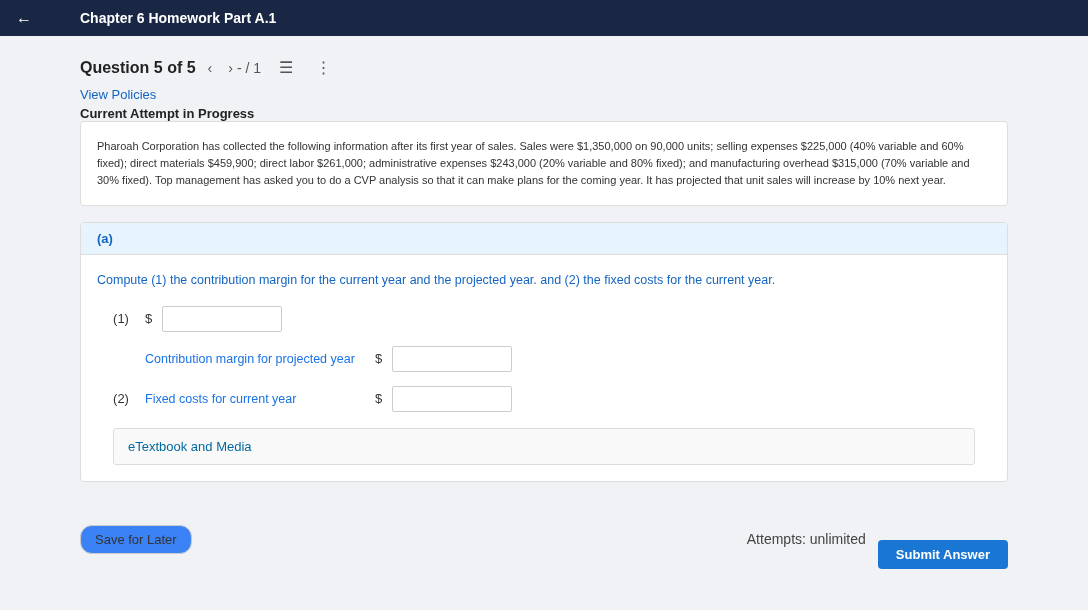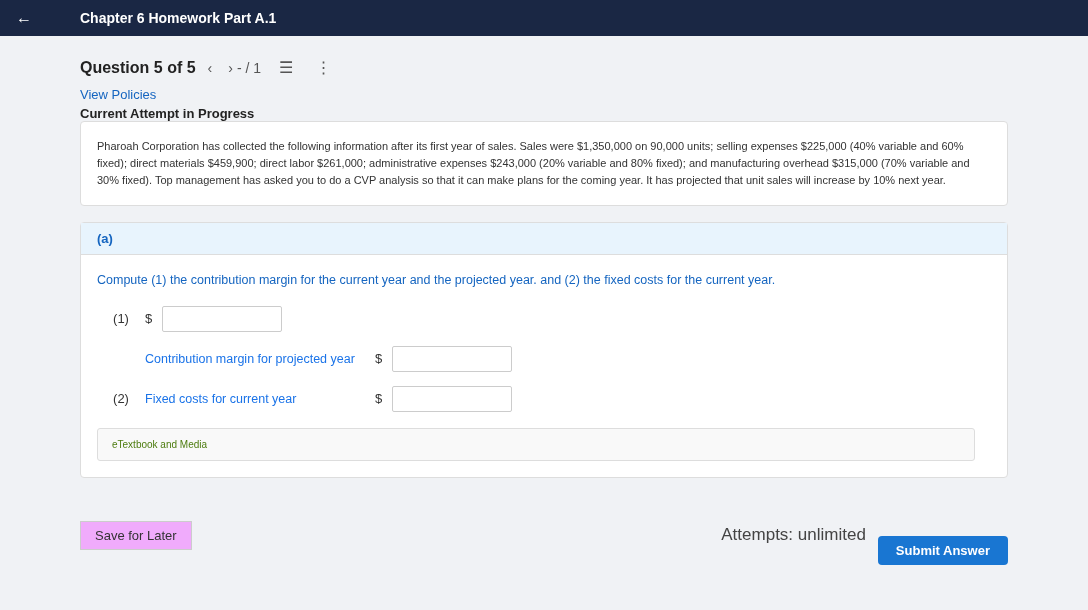--- a/index.html
+++ b/index.html
@@ -169,49 +169,49 @@
       padding: 2px 6px;
       font-size: 13px;
     }
 
     
     .etextbook-bar {
       background: #f9f9f9;
       border: 1px solid #ddd;
       border-radius: 3px;
       padding: 10px 14px;
-      margin: 16px 16px 0 0;
-      font-size: 10px;
-      color: #4d7c0f;
+      margin: 16px 16px 0 16px;
+      font-size: 13px;
+      color: #0369a1;
       cursor: pointer;
     }
 
     
     .footer-bar {
       display: flex;
       align-items: center;
       justify-content: space-between;
       padding: 12px 0 0 0;
     }
     .save-later-btn {
-      background: #f0abfc;
+      background: #3b82f6;
       border: 1px solid #ccc;
-      border-radius: 0;
+      border-radius: 12px;
       padding: 6px 14px;
       font-size: 13px;
       color: #333;
       cursor: pointer;
     }
     .footer-right {
       display: flex;
       align-items: center;
       gap: 12px;
     }
     .attempts-label {
-      font-size: 17px;
+      font-size: 14px;
       color: #444;
     }
     .submit-btn {
       background: #1976d2;
       color: #fff;
       border: none;
       border-radius: 4px;
       padding: 7px 18px;
       font-size: 13px;
       font-weight: bold;

